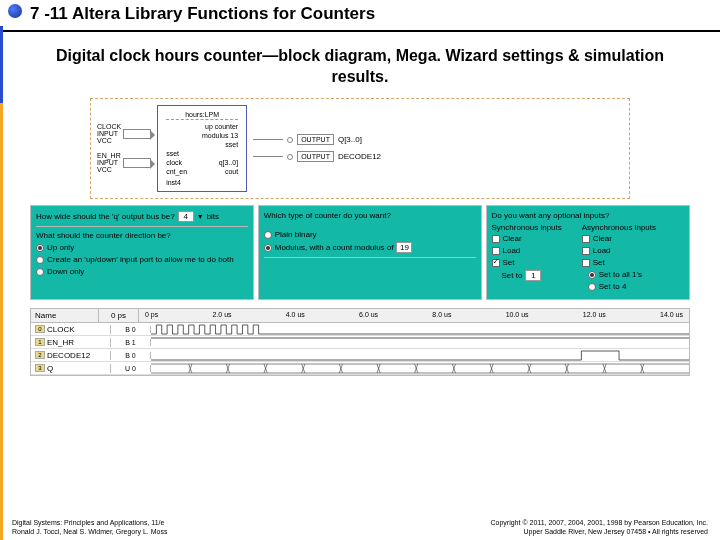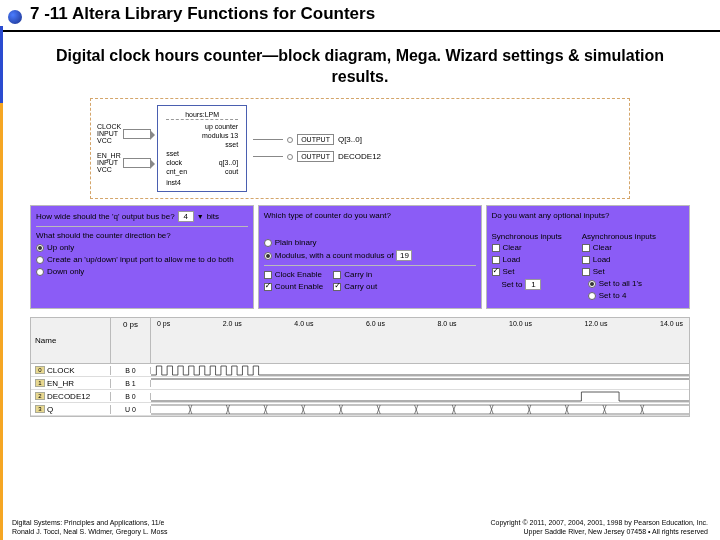--- a/index.html
+++ b/index.html
@@ -1,47 +1,47 @@
 <!DOCTYPE html>
 <html><head>
 <meta charset="utf-8">
 <style>
 *{box-sizing:border-box;margin:0;padding:0}
 body{width:720px;height:540px;background:#fff;font-family:Arial,sans-serif;position:relative;overflow:hidden}
-.title-bar{display:flex;align-items:flex-end;padding:4px 8px 6px 8px;border-bottom:2px solid #000}
+.title-bar{display:flex;align-items:flex-start;padding:4px 8px 6px 8px;border-bottom:2px solid #000}
 .dot{width:14px;height:14px;border-radius:50%;background:radial-gradient(circle at 35% 35%,#4a7cff,#1a2f8a);margin-right:8px;flex-shrink:0}
 .title{font-size:17px;font-weight:bold;color:#000}
 .subtitle{text-align:center;font-size:16px;font-weight:bold;margin:14px 40px 10px 40px;line-height:1.3}
 .content{padding:0 30px}
 .block-diagram{border:1px dashed #d4a56a;margin:0 60px 6px 60px;padding:6px;font-size:8px;display:flex;align-items:center;gap:6px}
 .bd-left{display:flex;flex-direction:column;gap:8px}
 .pin-in{display:flex;align-items:center;gap:2px}
 .pin-shape{width:28px;height:10px;border:1px solid #888;background:#fff;position:relative}
 .pin-shape::after{content:"";position:absolute;right:-5px;top:0;width:0;height:0;border-top:5px solid transparent;border-bottom:5px solid transparent;border-left:5px solid #888}
 .pin-lbl{font-size:7px;line-height:1}
 .bd-center{border:1.5px solid #4a5fb0;padding:4px 8px;min-width:90px;text-align:left;font-size:7px;line-height:1.3}
 .bd-right{display:flex;flex-direction:column;gap:6px}
 .pin-out{display:flex;align-items:center;gap:4px}
 .out-line{width:30px;height:1px;background:#888}
 .out-end{width:6px;height:6px;border:1px solid #888;border-radius:50%}
 .out-box{border:1px solid #888;padding:1px 3px;font-size:7px}
 .settings{display:flex;gap:4px;font-size:8px;margin-bottom:8px}
-.panel{border:1px solid #bbb;padding:5px;background:#8b5cf6;flex:1}
+.panel{border:1px solid #bbb;padding:5px;background:#14b8a6;flex:1}
 .panel-row{display:flex;align-items:center;gap:3px;margin-bottom:3px}
 .sel{border:1px solid #999;background:#fff;padding:0 2px;font-size:8px;min-width:16px;display:inline-block;text-align:center}
 .radio,.check{width:8px;height:8px;border:1px solid #666;background:#fff;display:inline-block;flex-shrink:0}
 .radio{border-radius:50%;position:relative}
 .radio.on::after{content:"";position:absolute;inset:1px;border-radius:50%;background:#333}
 .check{position:relative}
 .check.on::after{content:"✓";position:absolute;top:-3px;left:0;font-size:8px}
 .divider{border-top:1px solid #bbb;margin:4px 0}
 .panel3 .cols{display:flex;gap:20px}
 .sim{font-size:8px;border:1px solid #bbb}
 .sim-hdr{display:flex;background:#f0f0f0;border-bottom:1px solid #bbb}
-.sim-hdr .c1{width:80px;padding:18px 4px;border-right:1px solid #bbb}
+.sim-hdr .c1{width:68px;padding:2px 4px;border-right:1px solid #bbb}
 .sim-hdr .c2{width:40px;padding:2px 4px;border-right:1px solid #bbb;text-align:center}
 .sim-hdr .times{flex:1;display:flex;justify-content:space-between;padding:2px 6px;font-size:7px}
 .sim-row{display:flex;border-bottom:1px solid #ddd;height:13px;align-items:center}
 .sim-row .c1{width:80px;padding:0 4px;border-right:1px solid #bbb;display:flex;align-items:center;gap:2px}
 .sim-row .c2{width:40px;padding:0 4px;border-right:1px solid #bbb;text-align:center;font-size:7px}
 .sim-row .wave{flex:1;height:13px;position:relative}
 .sig-ico{width:10px;height:8px;background:#e8d890;border:1px solid #aa9;font-size:6px;text-align:center;line-height:6px}
 .clock-wave svg,.wave svg{position:absolute;inset:0;width:100%;height:100%}
 .footer{position:absolute;bottom:4px;left:0;right:0;display:flex;justify-content:space-between;padding:0 12px;font-size:7px;line-height:1.2}
 .footer .r{text-align:right}
@@ -135,56 +135,34 @@
     <div class="panel-row">
           <span class="radio"></span>
           <span>Create an 'up/down' input port to allow me to do both</span>
         </div>
     <div class="panel-row">
           <span class="radio"></span>
           <span>Down only</span>
         </div>
   </div>
   <div class="panel" style="flex:1.1">
-    <div style="margin-bottom:18px">Which type of counter do you want?</div>
+    <div style="margin-bottom:10px">Which type of counter do you want?</div>
     <div class="panel-row">
           <span class="radio"></span>
           <span>Plain binary</span>
         </div>
     <div class="panel-row">
           <span class="radio on"></span>
           <span>Modulus, with a count modulus of</span> 
           <span class="sel">19</span>
         </div>
     <div class="divider"></div>
-    <div style="display:flex;gap:10px">
-      <div>
-        <div class="panel-row">
-              <span class="check"></span>
-              <span>Clock Enable</span>
-            </div>
-        <div class="panel-row">
-              <span class="check on"></span>
-              <span>Count Enable</span>
-            </div>
-      </div>
-      <div>
-        <div class="panel-row">
-              <span class="check"></span>
-              <span>Carry in</span>
-            </div>
-        <div class="panel-row">
-              <span class="check on"></span>
-              <span>Carry out</span>
-            </div>
-      </div>
-    </div>
   </div>
   <div class="panel panel3" style="flex:1">
-    <div style="margin-bottom:12px">Do you want any optional inputs?</div>
+    <div style="margin-bottom:3px">Do you want any optional inputs?</div>
     <div class="cols">
       <div>
         <div style="margin-bottom:2px">Synchronous inputs</div>
         <div class="panel-row">
               <span class="check"></span>
               <span>Clear</span>
             </div>
         <div class="panel-row">
               <span class="check"></span>
               <span>Load</span>

